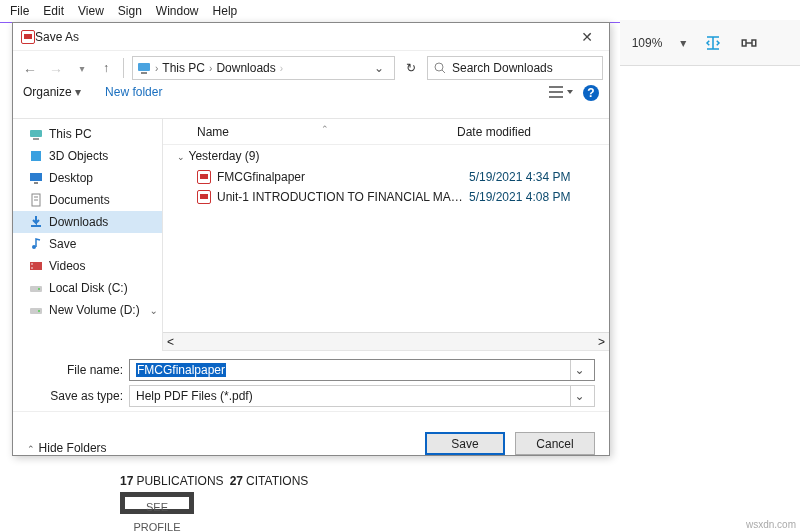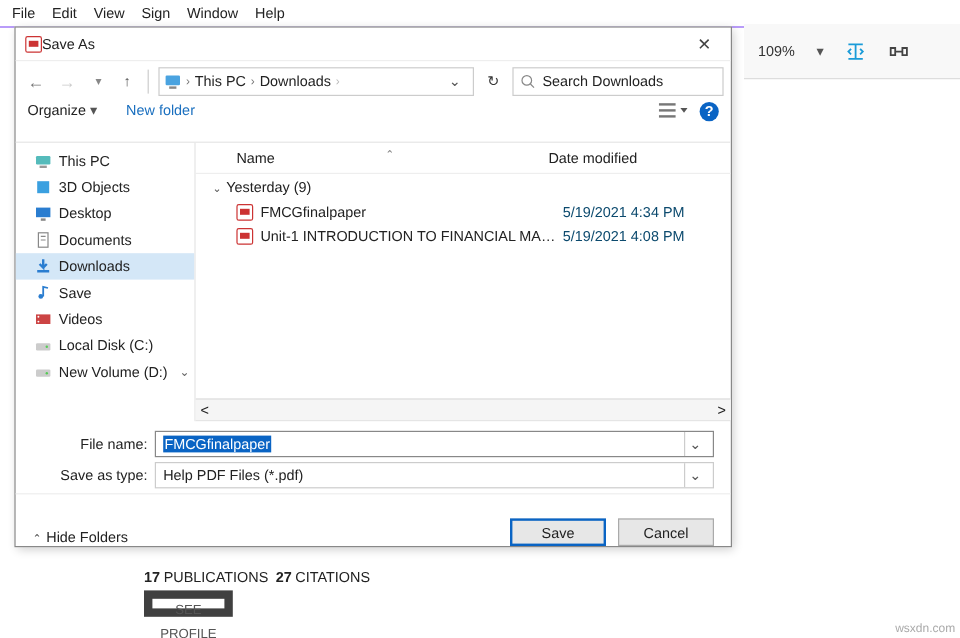--- a/index.html
+++ b/index.html
@@ -49,21 +49,21 @@
 .fields .inp.sel{background:#fff}
 .fields .inp .seltext{background:#0a64c4;color:#fff;padding:0 1px}
 .fields .dd{width:18px;text-align:center;color:#555;border-left:1px solid #ccc;height:100%;display:flex;align-items:center;justify-content:center;margin-left:auto}
 .footer{display:flex;align-items:flex-end;height:44px;padding:0 14px;border-top:1px solid #eee}
 .footer .hf{color:#333}
 .footer .car{color:#555;margin-right:4px;font-size:9px}
 .footer .btns{margin-left:auto;display:flex;gap:10px}
 .footer button{width:80px;height:23px;border:1px solid #aaa;background:#e7e7e7}
 .footer button.primary{border:2px solid #0a64c4;background:#e7e7e7}
 .pubbar{position:absolute;bottom:44px;left:120px;width:240px;color:#777;font-size:11px}
-.pubbox{position:absolute;bottom:18px;left:120px;width:74px;height:22px;border:7px solid #404040;text-align:center;line-height:20px;font-size:11px;color:#555}
+.pubbox{position:absolute;bottom:18px;left:120px;width:74px;height:22px;border:5px solid #404040;text-align:center;line-height:20px;font-size:11px;color:#555}
 .wm{position:absolute;bottom:2px;right:4px;color:#aaa;font-size:10px}
 .pdf-mini{display:inline-block;width:14px;height:14px;border:1px solid #c33;border-radius:2px;position:relative;background:#fff}
 .pdf-mini:after{content:"";position:absolute;top:3px;left:2px;right:2px;height:5px;background:#c33}
 </style>
 </head>
 <body>
 
 <div class="menubar">
   <span>File</span>
   <span>Edit</span>

